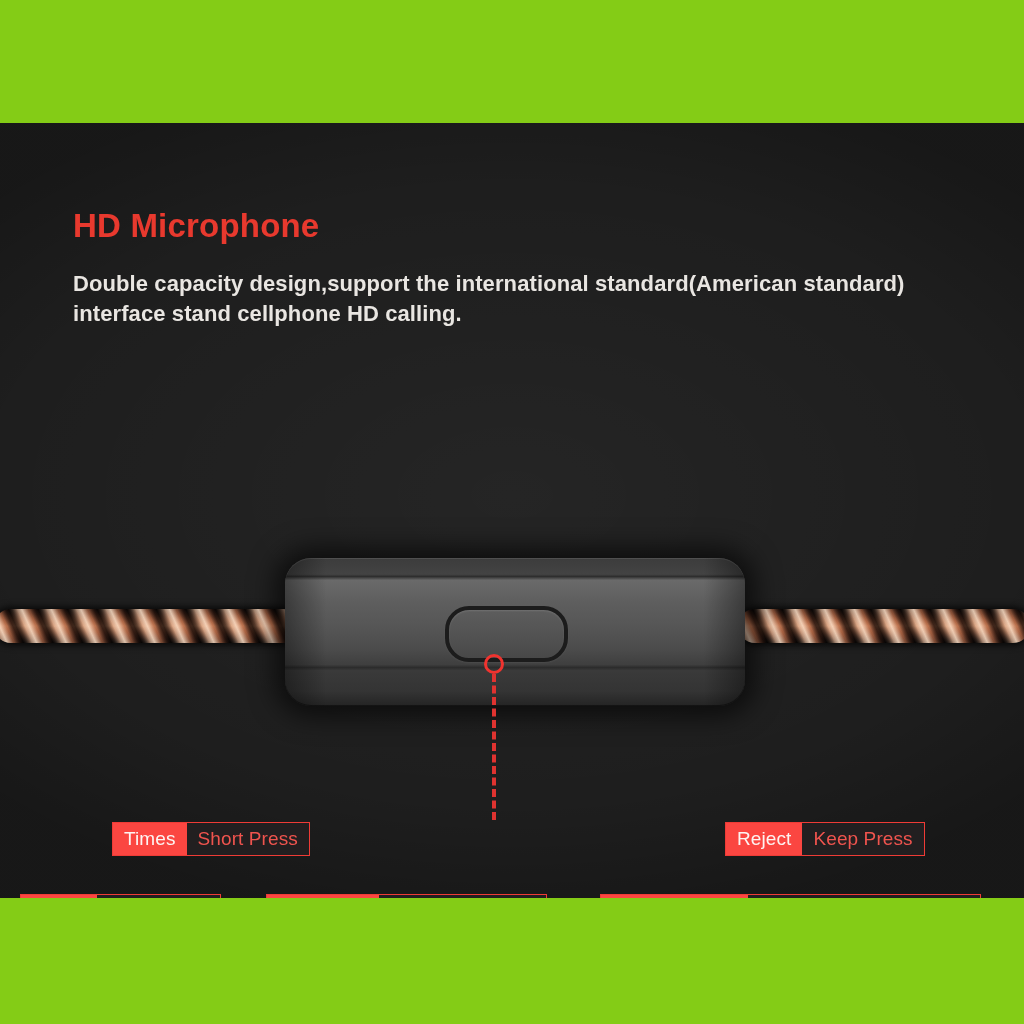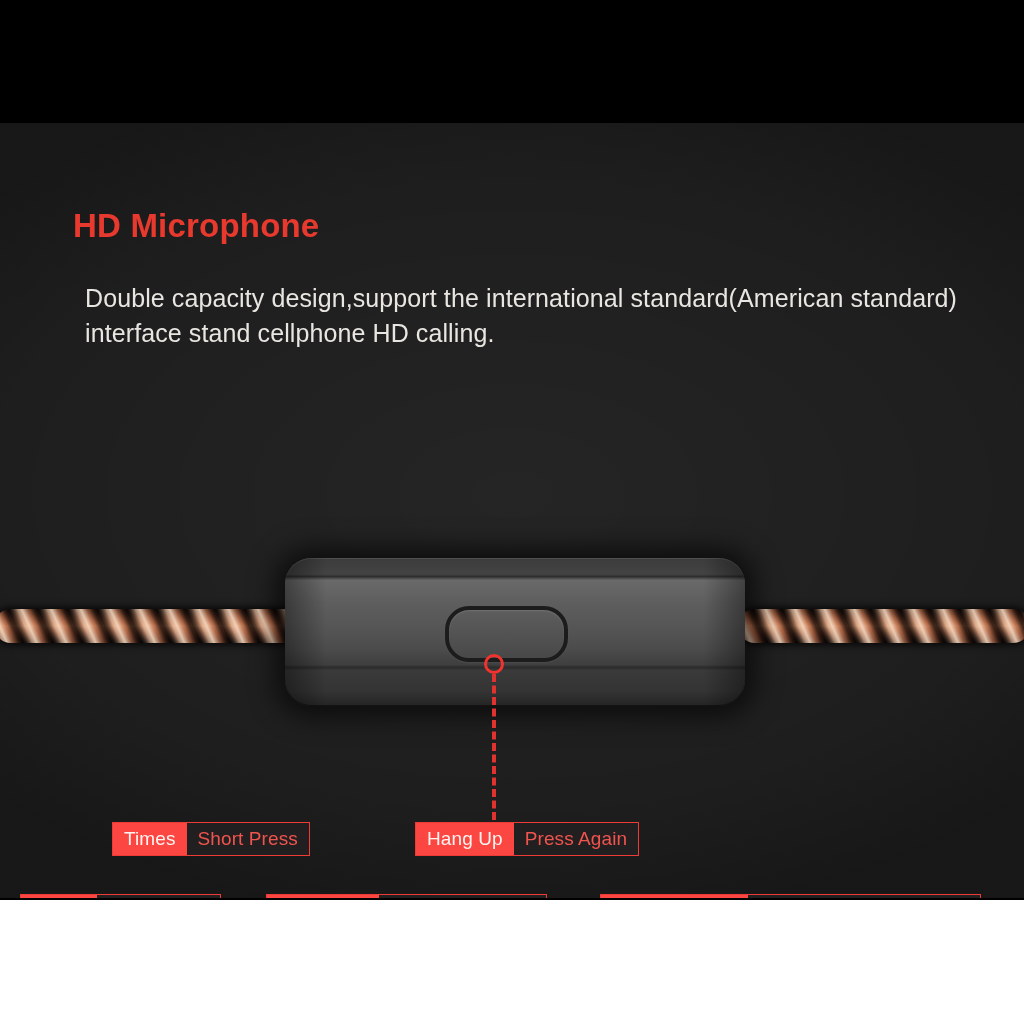--- a/index.html
+++ b/index.html
@@ -13,22 +13,22 @@
     height: 1024px;
     overflow: hidden;
     font-family: "Liberation Sans", sans-serif;
     -webkit-font-smoothing: antialiased;
   }
 
   
   .page {
     position: relative;
     width: 1024px;
-    height: 900px;
-    background: #000000;
+    height: 1024px;
+    background: #84cc16;
   }
 
   .banner {
     position: absolute;
     left: 0;
     top: 123px;
     width: 1024px;
     height: 775px;
     background: #1e1e1e;
     overflow: hidden;
@@ -58,24 +58,24 @@
     letter-spacing: 0.2px;
     color: #e8392e;
     z-index: 6;
   }
 
   .subcopy {
     position: absolute;
     left: 73px;
     top: 146px;
     width: 900px;
-    margin: 12px;
-    font-size: 25px;
+    margin: 0;
+    font-size: 22px;
     line-height: 1.38;
-    font-weight: 400;
+    font-weight: 700;
     color: #e9e6e2;
     letter-spacing: 0.1px;
     z-index: 6;
   }
 
   
   .cable {
     position: absolute;
     top: 486px;
     height: 34px;
@@ -262,25 +262,25 @@
     <div class="marker-dot"></div>
     <div class="marker-line"></div>
 
     <div class="badges">
 
       <div class="badge" style="left:112px; top:699px;">
         <span class="b-action">Times</span>
         <span class="b-gesture">Short Press</span>
       </div>
 
-      <div class="badge" style="left:415px; top:699px;">
-        <span class="b-action">Hang Up</span>
-        <span class="b-gesture">Press Again</span>
-      </div>
-
+
+      <div class="badge" style="left:725px; top:699px;">
+        <span class="b-action">Reject</span>
+        <span class="b-gesture">Keep Press</span>
+      </div>
 
       <div class="badge" style="left:20px; top:771px;">
         <span class="b-action">Pause</span>
         <span class="b-gesture">Press Once</span>
       </div>
 
       <div class="badge" style="left:266px; top:771px;">
         <span class="b-action">Next Song</span>
         <span class="b-gesture">Press Two Times</span>
       </div>

